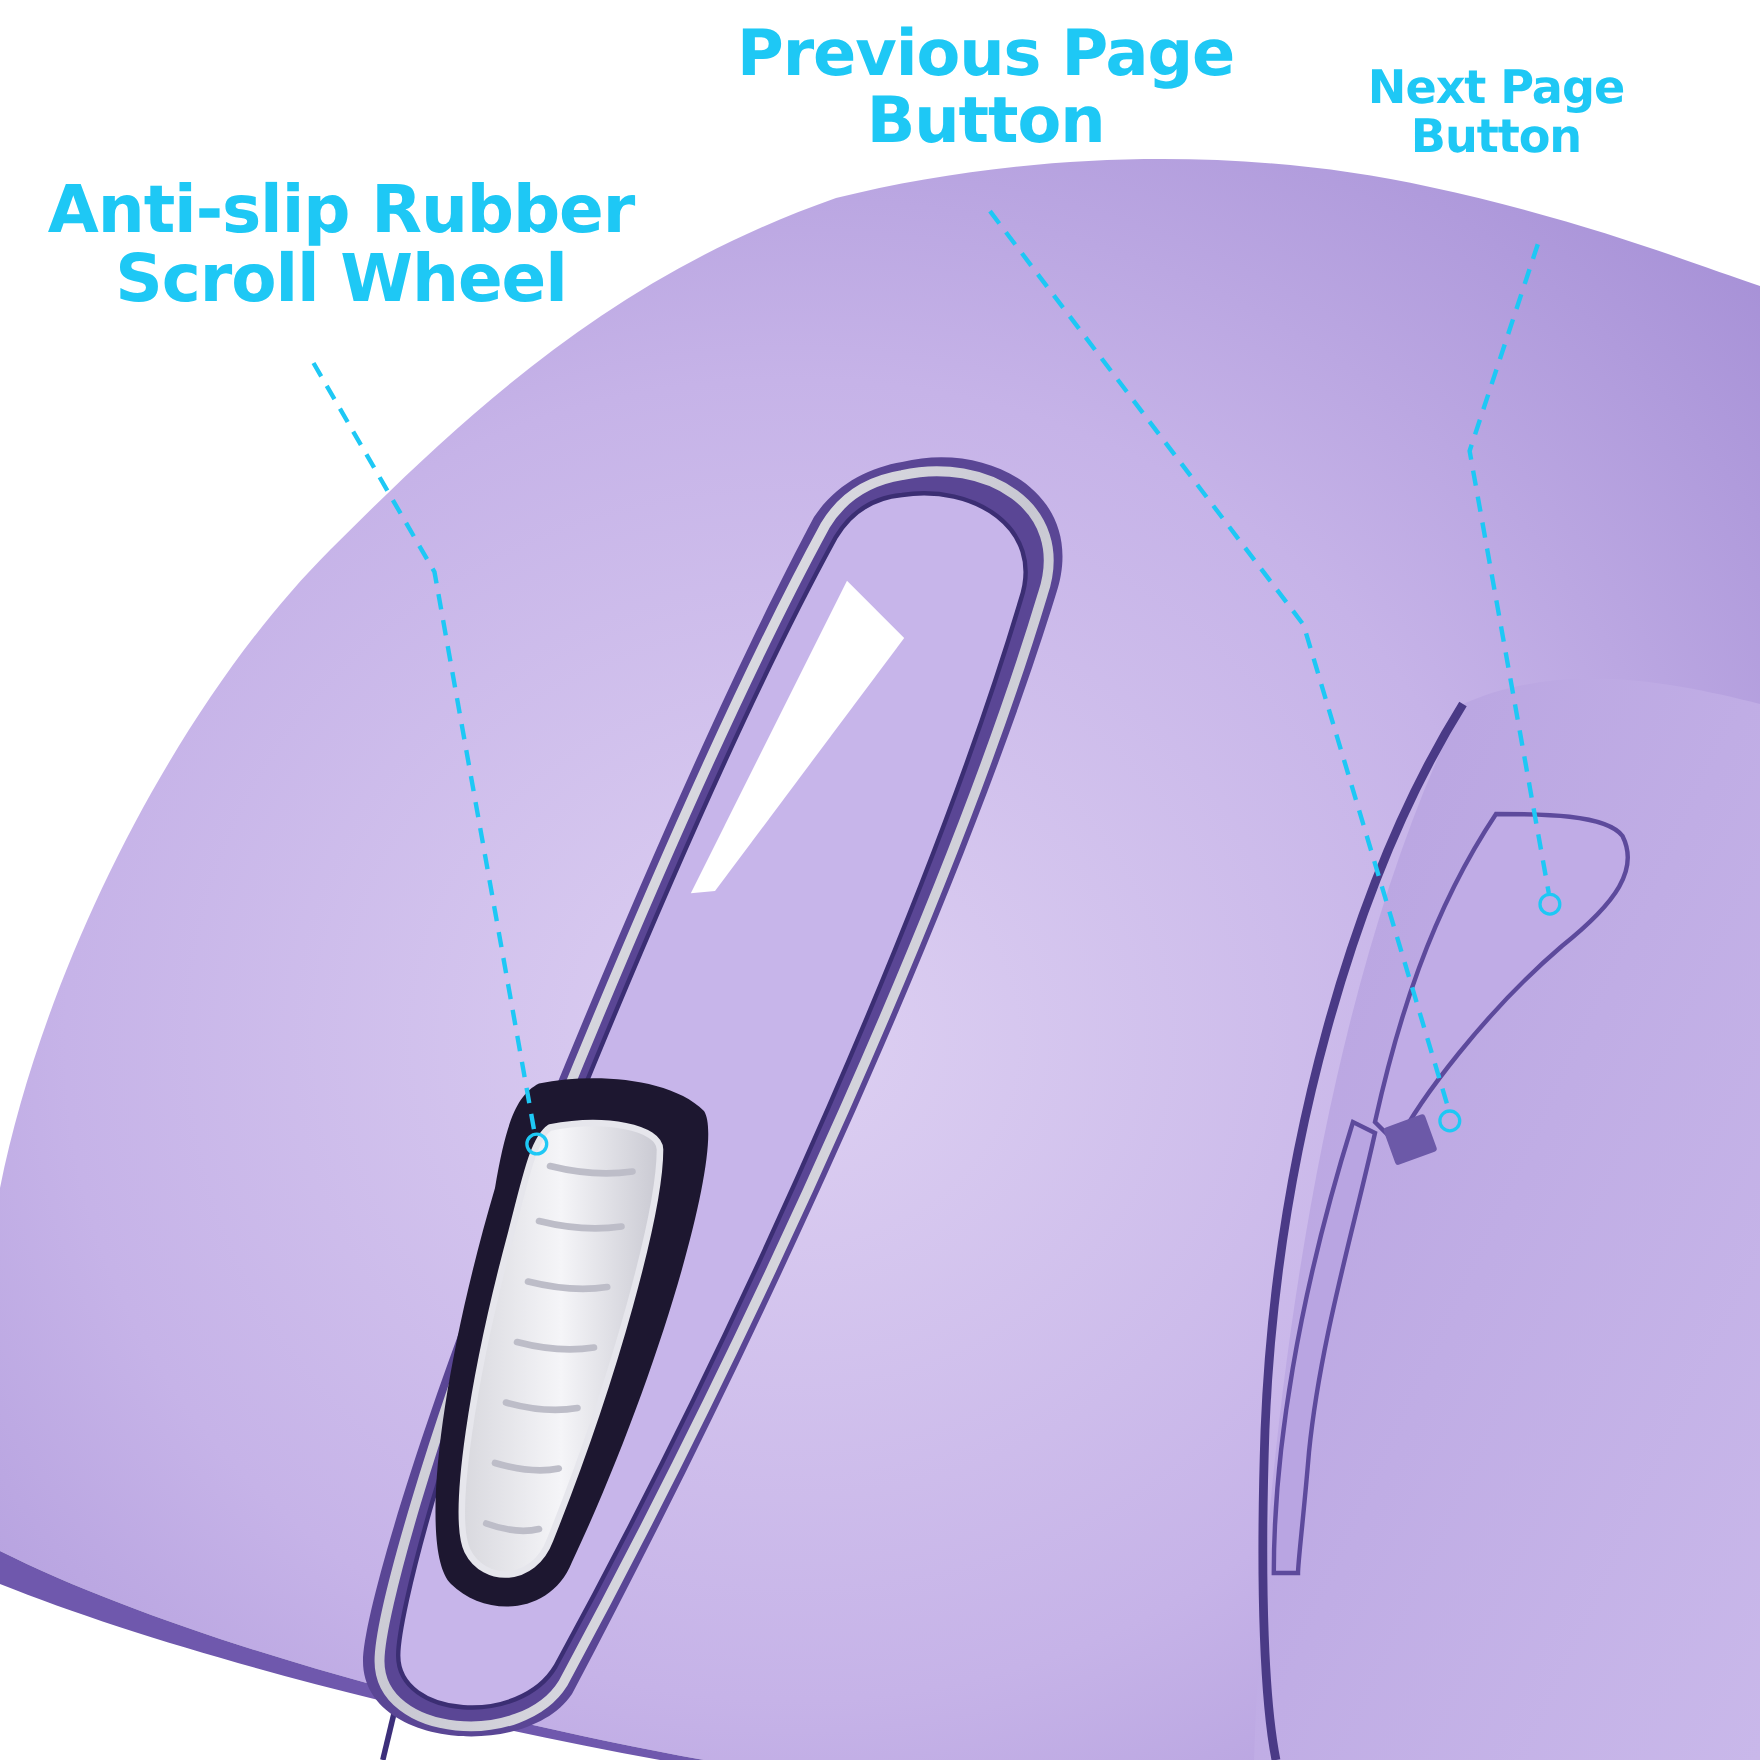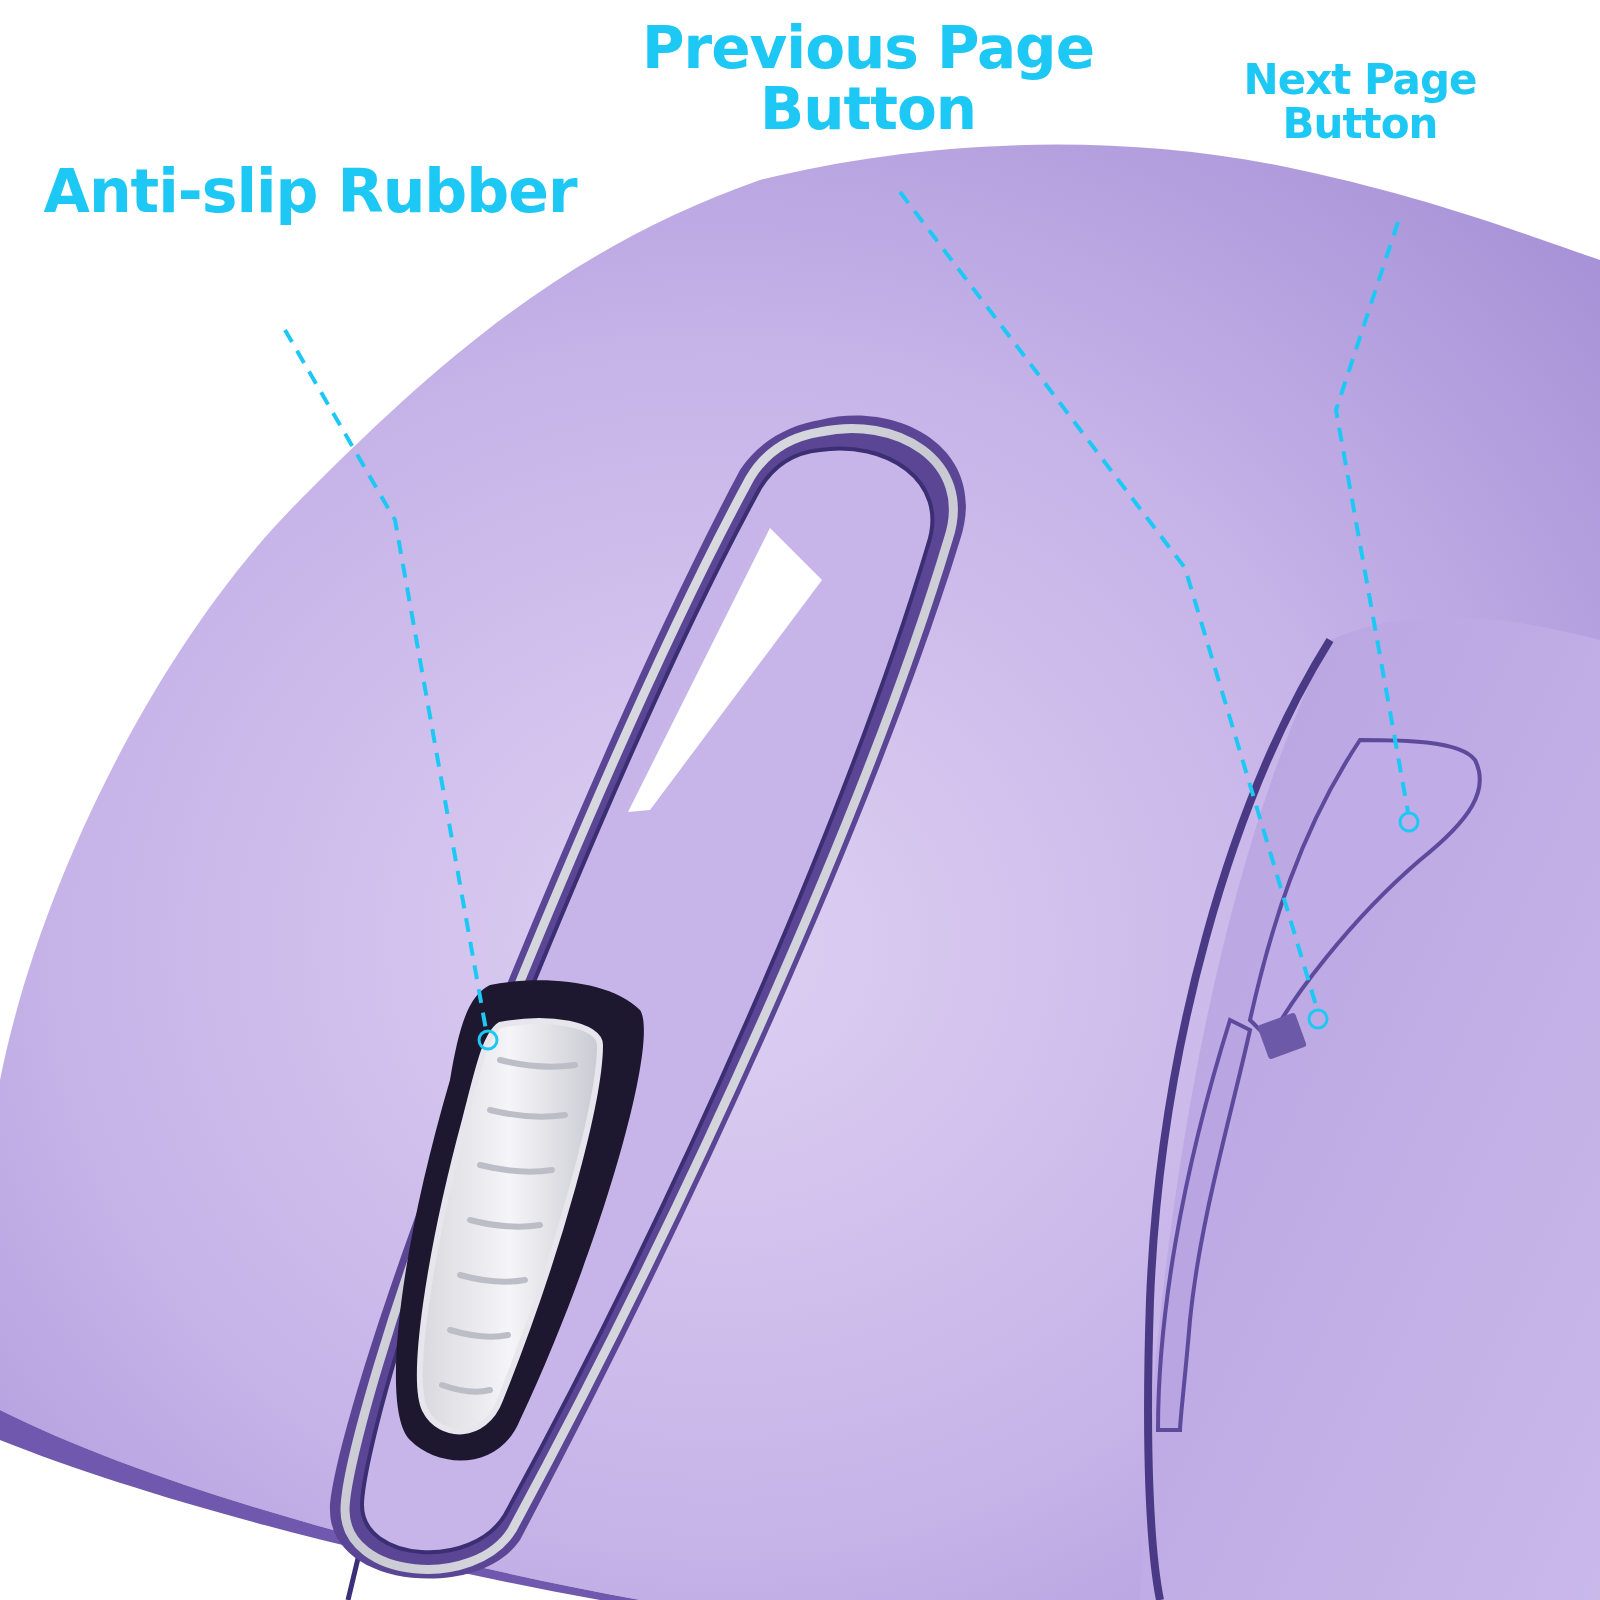--- a/index.html
+++ b/index.html
@@ -10,21 +10,21 @@
       color: #1ec8f5;
       font-weight: bold;
       text-align: center;
       line-height: 1.05;
       letter-spacing: -1px;
       font-family: "DejaVu Sans", sans-serif;
       white-space: nowrap;
     }
     .callout-label .line { display: block; }
     #label-wheel { left: 30px; top: 160px; width: 560px; font-size: 60px; }
-    #label-prev { left: 608px; top: 18px; width: 520px; font-size: 58px; }
+    #label-prev { left: 636px; top: 18px; width: 520px; font-size: 58px; }
     #label-next { left: 1170px; top: 58px; width: 380px; font-size: 42px; }
   </style>
 </head>
 <body>
 
 <svg class="scene" viewBox="0 0 1600 1600" xmlns="http://www.w3.org/2000/svg">
   <defs>
     <radialGradient id="bodyGrad" cx="0.45" cy="0.55" r="0.75">
       <stop offset="0" stop-color="#ddd0f2"></stop>
       <stop offset="0.55" stop-color="#c6b3e8"></stop>
@@ -86,20 +86,21 @@
   </g>
   <g fill="none" stroke="#1ec8f5" stroke-width="3">
     <circle cx="488" cy="1040" r="9"></circle>
     <circle cx="1318" cy="1019" r="9"></circle>
     <circle cx="1409" cy="822" r="9"></circle>
   </g>
 </svg>
 
 <div id="label-wheel" class="callout-label">
   <span class="line">Anti-slip Rubber</span>
+  <span class="line">Scroll Wheel</span>
 </div>
 
 <div id="label-prev" class="callout-label">
   <span class="line">Previous Page</span>
   <span class="line">Button</span>
 </div>
 
 <div id="label-next" class="callout-label">
   <span class="line">Next Page</span>
   <span class="line">Button</span>

